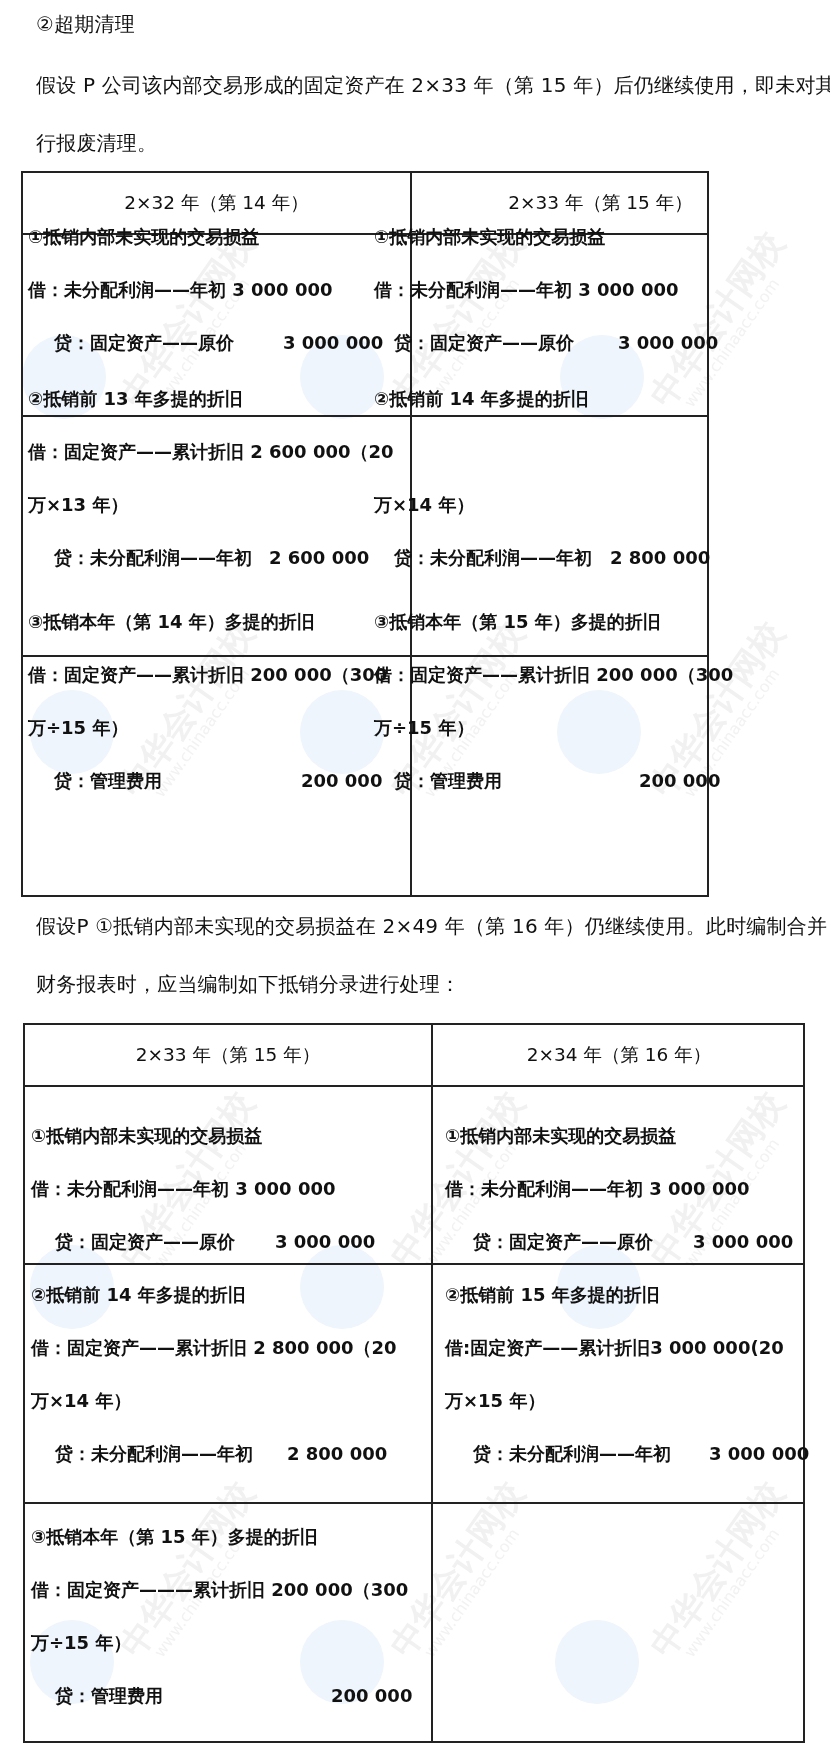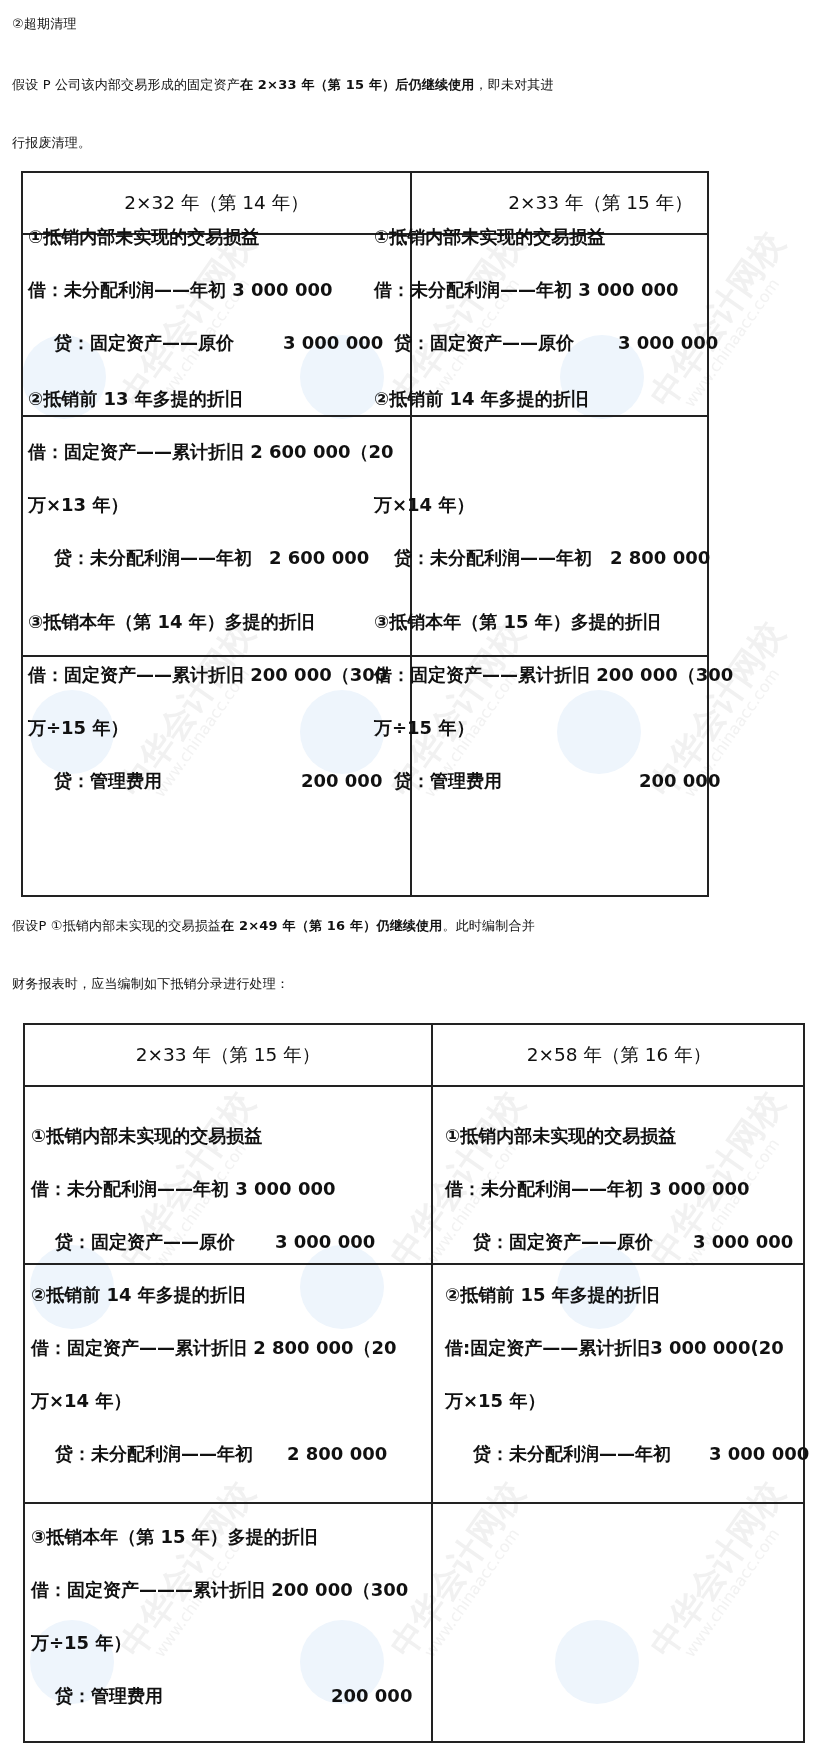--- a/index.html
+++ b/index.html
@@ -1,19 +1,19 @@
 <!DOCTYPE html>
 <html><head>
 <meta charset="utf-8">
 <style>
   html, body { margin:0; padding:0; background:#ffffff; }
   body { width:830px; height:1763px; position:relative; overflow:hidden;
          font-family:"DejaVu Sans","Liberation Sans",sans-serif; color:#111; }
-  .line { position:absolute; left:12px; font-size:13px; line-height:24px; white-space:nowrap; letter-spacing:0.2px; }
-  .line b { font-weight:bold; }
+  .line { position:absolute; left:36px; font-size:20px; line-height:24px; white-space:nowrap; letter-spacing:0.2px; }
+  .line b { font-weight:normal; }
   .tbl { position:absolute; border:2px solid #222; box-sizing:border-box; }
   .hline { position:absolute; left:0; right:0; height:0; border-top:2px solid #222; }
   .vline { position:absolute; top:0; bottom:0; width:0; border-left:2px solid #222; }
   .hdr { position:absolute; font-size:18.5px; line-height:24px; text-align:center; white-space:nowrap; }
   .ct { position:absolute; font-size:18px; line-height:24px; white-space:nowrap;font-weight:bold; }
   .wm { position:absolute; pointer-events:none; }
   .wm-circle { position:absolute; width:84px; height:84px; border-radius:50%; background:#eef5fc; }
   .wm-text { position:absolute; color:#f1f1f1; font-size:34px; font-weight:bold; transform:rotate(-55deg); white-space:nowrap; transform-origin:left top; }
   .wm-url { position:absolute; color:#f2f2f2; font-size:16px; transform:rotate(-55deg); white-space:nowrap; transform-origin:left top; }
 </style>
@@ -113,21 +113,21 @@
 <div class="line" style="top:914px"><span>假设P ①抵销内部未实现的交易损益</span><b>在 2×49 年（第 16 年）仍继续使用</b><span>。此时编制合并</span></div>
 <div class="line" style="top:972px">财务报表时，应当编制如下抵销分录进行处理：</div>
 
 <div class="tbl" style="left:23px;top:1023px;width:782px;height:720px">
   <div class="hline" style="top:60px"></div>
   <div class="hline" style="top:238px"></div>
   <div class="hline" style="top:477px"></div>
   <div class="vline" style="left:406px"></div>
 
   <div class="hdr" style="left:0;width:406px;top:18px">2×33 年（第 15 年）</div>
-  <div class="hdr" style="left:408px;width:372px;top:18px">2×58 年（第 16 年）</div>
+  <div class="hdr" style="left:408px;width:372px;top:18px">2×34 年（第 16 年）</div>
 
   <div class="ct" style="left:6px;top:99px">①抵销内部未实现的交易损益</div>
   <div class="ct" style="left:6px;top:152px">借：未分配利润——年初 3 000 000</div>
   <div class="ct" style="left:30px;top:205px">贷：固定资产——原价</div>
   <div class="ct" style="left:250px;top:205px">3 000 000</div>
 
   <div class="ct" style="left:420px;top:99px">①抵销内部未实现的交易损益</div>
   <div class="ct" style="left:420px;top:152px">借：未分配利润——年初 3 000 000</div>
   <div class="ct" style="left:448px;top:205px">贷：固定资产——原价</div>
   <div class="ct" style="left:668px;top:205px">3 000 000</div>

